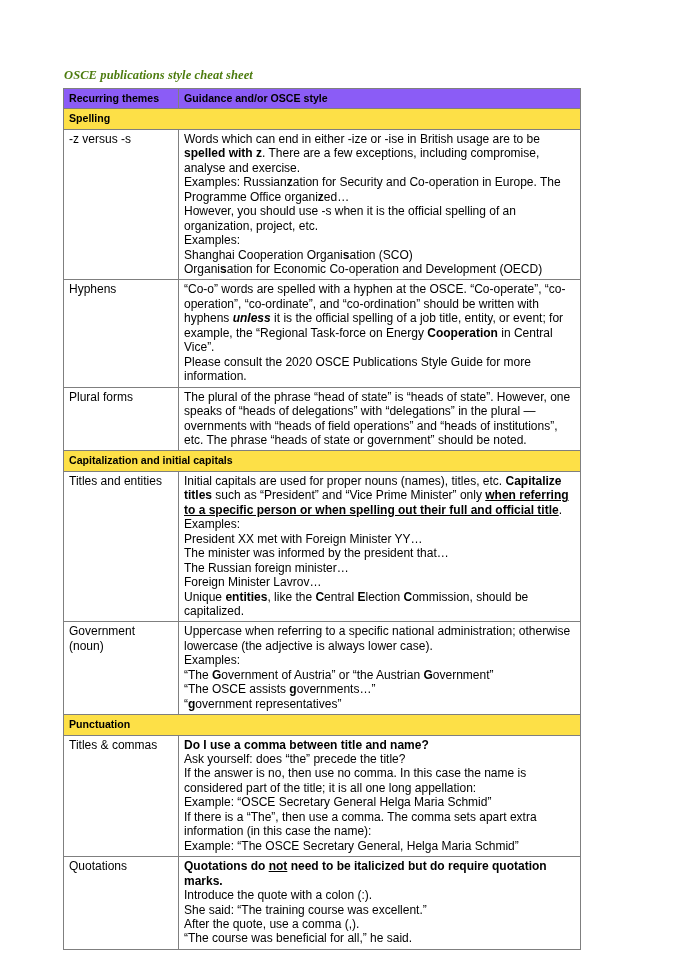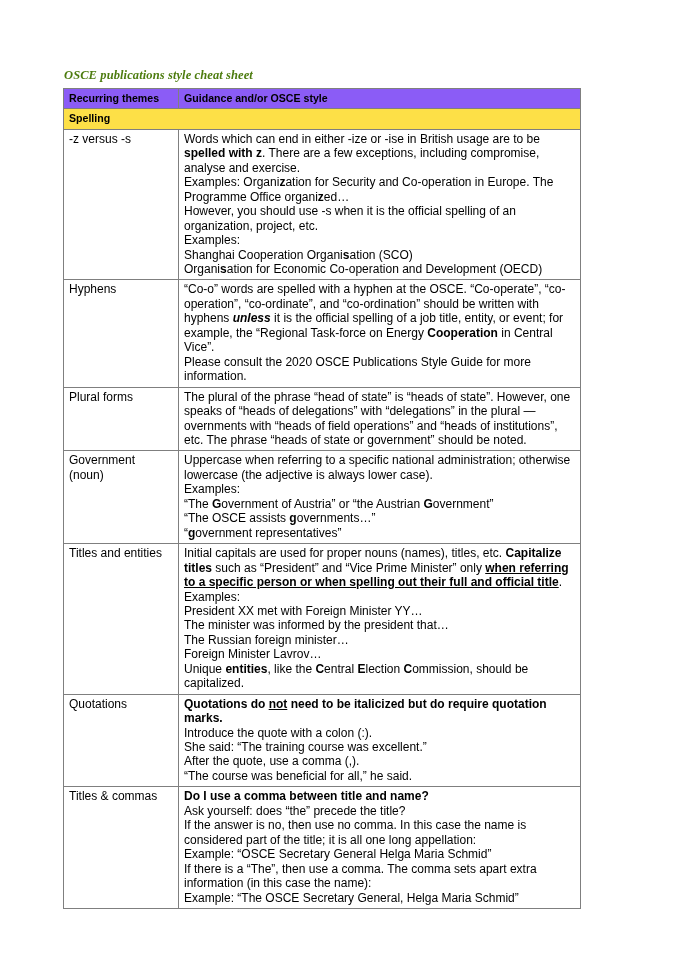--- a/index.html
+++ b/index.html
@@ -93,21 +93,21 @@
       </tr>
 
       <tr class="section-row">
         <td colspan="2">Spelling</td>
       </tr>
 
       <tr>
         <td class="label-cell">-z versus -s</td>
         <td>
           <p class="ln"><span>Words which can end in either -ize or -ise in British usage are to be </span><b>spelled with z</b><span>. There are a few exceptions, including compromise, analyse and exercise.</span></p>
-          <p class="ln ind1"><span>Examples: Organi</span><b>z</b><span>ation for Security and Co-operation in Europe. The Programme Office organi</span><b>z</b><span>ed…</span></p>
+          <p class="ln ind1"><span>Examples: Russian</span><b>z</b><span>ation for Security and Co-operation in Europe. The Programme Office organi</span><b>z</b><span>ed…</span></p>
           <p class="ln">However, you should use -s when it is the official spelling of an organization, project, etc.</p>
           <p class="ln ind1">Examples:</p>
           <p class="ln ind1"><span>Shanghai Cooperation Organi</span><b>s</b><span>ation (SCO)</span></p>
           <p class="ln ind1"><span>Organi</span><b>s</b><span>ation for Economic Co-operation and Development (OECD)</span></p>
         </td>
       </tr>
 
       <tr>
         <td class="label-cell">Hyphens</td>
         <td>
@@ -116,67 +116,73 @@
         </td>
       </tr>
 
       <tr>
         <td class="label-cell">Plural forms</td>
         <td>
           <p class="ln">The plural of the phrase “head of state” is “heads of state”. However, one speaks of “heads of delegations” with “delegations” in the plural — overnments with “heads of field operations” and “heads of institutions”, etc. The phrase “heads of state or government” should be noted.</p>
         </td>
       </tr>
 
+      <tr class="section-row">
+        <td colspan="2">Capitalization and initial capitals</td>
+      </tr>
+
+      <tr>
+        <td class="label-cell">Titles and entities</td>
+        <td>
+          <p class="ln"><span>Initial capitals are used for proper nouns (names), titles, etc. </span><b>Capitalize titles</b><span> such as “President” and “Vice Prime Minister” only </span><span class="bu">when referring to a specific person or when spelling out their full and official title</span><span>.</span></p>
+          <p class="ln ind1">Examples:</p>
+          <p class="ln ind1">President XX met with Foreign Minister YY…</p>
+          <p class="ln ind1">The minister was informed by the president that…</p>
+          <p class="ln ind1">The Russian foreign minister…</p>
+          <p class="ln ind1">Foreign Minister Lavrov…</p>
+          <p class="ln"><span>Unique </span><b>entities</b><span>, like the </span><b>C</b><span>entral </span><b>E</b><span>lection </span><b>C</b><span>ommission, should be capitalized.</span></p>
+        </td>
+      </tr>
 
       <tr>
         <td class="label-cell">
           <p class="ln">Government</p>
           <p class="ln">(noun)</p>
         </td>
         <td>
           <p class="ln">Uppercase when referring to a specific national administration; otherwise lowercase (the adjective is always lower case).</p>
           <p class="ln ind1">Examples:</p>
           <p class="ln ind1"><span>“The </span><b>G</b><span>overnment of Austria” or “the Austrian </span><b>G</b><span>overnment”</span></p>
           <p class="ln ind1"><span>“The OSCE assists </span><b>g</b><span>overnments…”</span></p>
           <p class="ln ind1"><span>“</span><b>g</b><span>overnment representatives”</span></p>
         </td>
       </tr>
 
-      <tr>
-        <td class="label-cell">Titles and entities</td>
-        <td>
-          <p class="ln"><span>Initial capitals are used for proper nouns (names), titles, etc. </span><b>Capitalize titles</b><span> such as “President” and “Vice Prime Minister” only </span><span class="bu">when referring to a specific person or when spelling out their full and official title</span><span>.</span></p>
-          <p class="ln ind1">Examples:</p>
-          <p class="ln ind1">President XX met with Foreign Minister YY…</p>
-          <p class="ln ind1">The minister was informed by the president that…</p>
-          <p class="ln ind1">The Russian foreign minister…</p>
-          <p class="ln ind1">Foreign Minister Lavrov…</p>
-          <p class="ln"><span>Unique </span><b>entities</b><span>, like the </span><b>C</b><span>entral </span><b>E</b><span>lection </span><b>C</b><span>ommission, should be capitalized.</span></p>
-        </td>
-      </tr>
-
-
-      <tr>
-        <td class="label-cell">Quotations</td>
-        <td>
-          <p class="ln"><b>Quotations do </b><span class="bu">not</span><b> need to be italicized but do require quotation marks.</b></p>
-          <p class="ln">Introduce the quote with a colon (:).</p>
-          <p class="ln ind1">She said: “The training course was excellent.”</p>
-          <p class="ln">After the quote, use a comma (,).</p>
-          <p class="ln ind1">“The course was beneficial for all,” he said.</p>
-        </td>
+      <tr class="section-row">
+        <td colspan="2">Punctuation</td>
       </tr>
 
       <tr>
         <td class="label-cell">Titles &amp; commas</td>
         <td>
           <p class="ln b">Do I use a comma between title and name?</p>
           <p class="ln">Ask yourself: does “the” precede the title?</p>
           <p class="ln">If the answer is no, then use no comma. In this case the name is considered part of the title; it is all one long appellation:</p>
           <p class="ln ind2">Example: “OSCE Secretary General Helga Maria Schmid”</p>
           <p class="ln">If there is a “The”, then use a comma. The comma sets apart extra information (in this case the name):</p>
           <p class="ln ind2">Example: “The OSCE Secretary General, Helga Maria Schmid”</p>
         </td>
       </tr>
 
+      <tr>
+        <td class="label-cell">Quotations</td>
+        <td>
+          <p class="ln"><b>Quotations do </b><span class="bu">not</span><b> need to be italicized but do require quotation marks.</b></p>
+          <p class="ln">Introduce the quote with a colon (:).</p>
+          <p class="ln ind1">She said: “The training course was excellent.”</p>
+          <p class="ln">After the quote, use a comma (,).</p>
+          <p class="ln ind1">“The course was beneficial for all,” he said.</p>
+        </td>
+      </tr>
+
     </tbody>
   </table>
 </div>
 
 </body></html>

